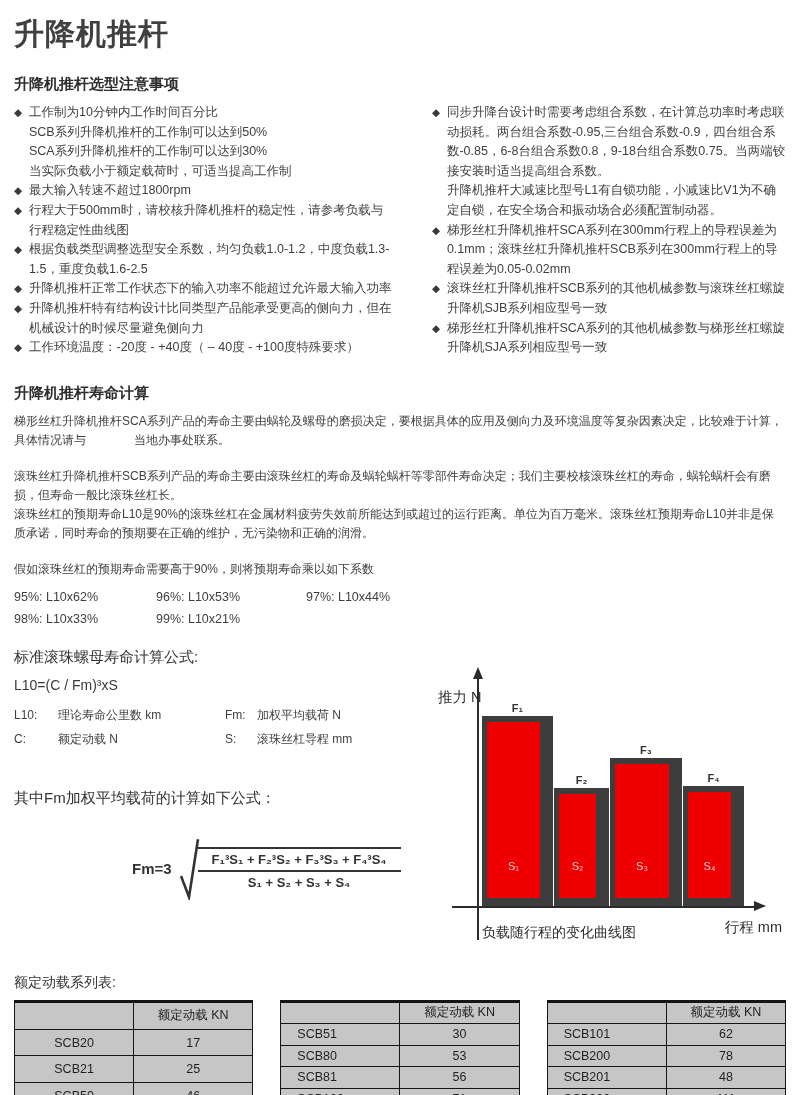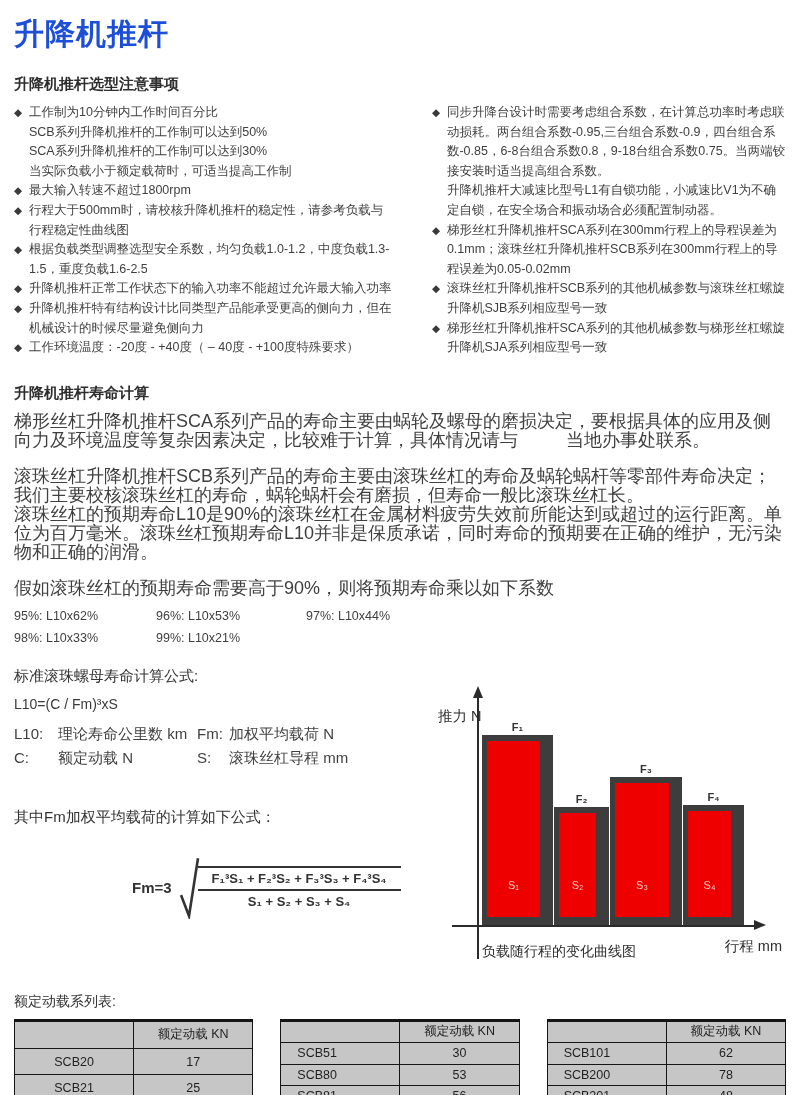--- a/index.html
+++ b/index.html
@@ -5,50 +5,50 @@
   html,body{margin:0;padding:0;background:#ffffff;}
   body{
     width:800px;min-height:1095px;
     font-family:"Liberation Sans","DejaVu Sans",sans-serif;
     color:#3f3f3f;
     -webkit-font-smoothing:antialiased;
   }
   .page{padding:12px 14px 10px 14px;position:relative;}
 
   h1.title{
-    font-size:30px;font-weight:700;color:#1d4ed8;
+    font-size:30px;font-weight:700;color:#404040;
     margin:2px 0 20px 0;letter-spacing:1px;
   }
   .sec-head{
     font-size:15px;font-weight:700;color:#2e2e2e;margin:0 0 9px 0;
   }
   .sec-head.mt{margin-top:26px;}
 
   
   .cols{display:flex;gap:38px;}
   .col-left{width:382px;}
   .col-right{width:356px;}
   .bl{display:flex;font-size:12.5px;line-height:19.6px;}
   .bl .mk{width:15px;flex:0 0 15px;font-size:10.5px;color:#3a3a3a;}
   .bl .tx{flex:1;}
 
   
-  .body-p{font-size:18px;line-height:19px;margin:0 0 17px 0;max-width:778px;}
+  .body-p{font-size:12px;line-height:19px;margin:0 0 17px 0;max-width:778px;}
   .body-p.tight{margin-bottom:0;}
   .gap{display:inline-block;width:48px;}
   .coeff-row{display:flex;font-size:12.5px;line-height:22px;}
   .coeff-row .c1{width:142px;}
   .coeff-row .c2{width:150px;}
 
   
   .mid{display:flex;margin-top:14px;}
   .fcol{width:424px;}
   .sec-head2{font-size:15px;font-weight:400;color:#333;margin:4px 0 10px 0;}
   .fmain{font-size:14px;color:#3a3a3a;margin:2px 0 10px 0;}
-  .def-row{display:flex;font-size:15px;line-height:24px;}
+  .def-row{display:flex;font-size:12px;line-height:24px;gap:28px;}
   .def{display:flex;}
   .def .k1{width:44px;}
   .def .k2{width:32px;}
   .def-row .d1{width:183px;}
   .fm-head{font-size:15px;font-weight:400;color:#333;margin:38px 0 0 0;}
   .fm-eq{display:flex;align-items:center;margin:30px 0 0 118px;color:#333;}
   .fm-lhs{font-size:15px;font-weight:700;margin-right:8px;}
   .radical{display:block;}
   .frac{display:inline-flex;flex-direction:column;border-top:2.2px solid #333;margin-left:-2px;font-weight:700;font-size:13px;color:#333;}
   .frac .num{padding:3px 14px 3px 14px;border-bottom:2px solid #333;text-align:center;}

